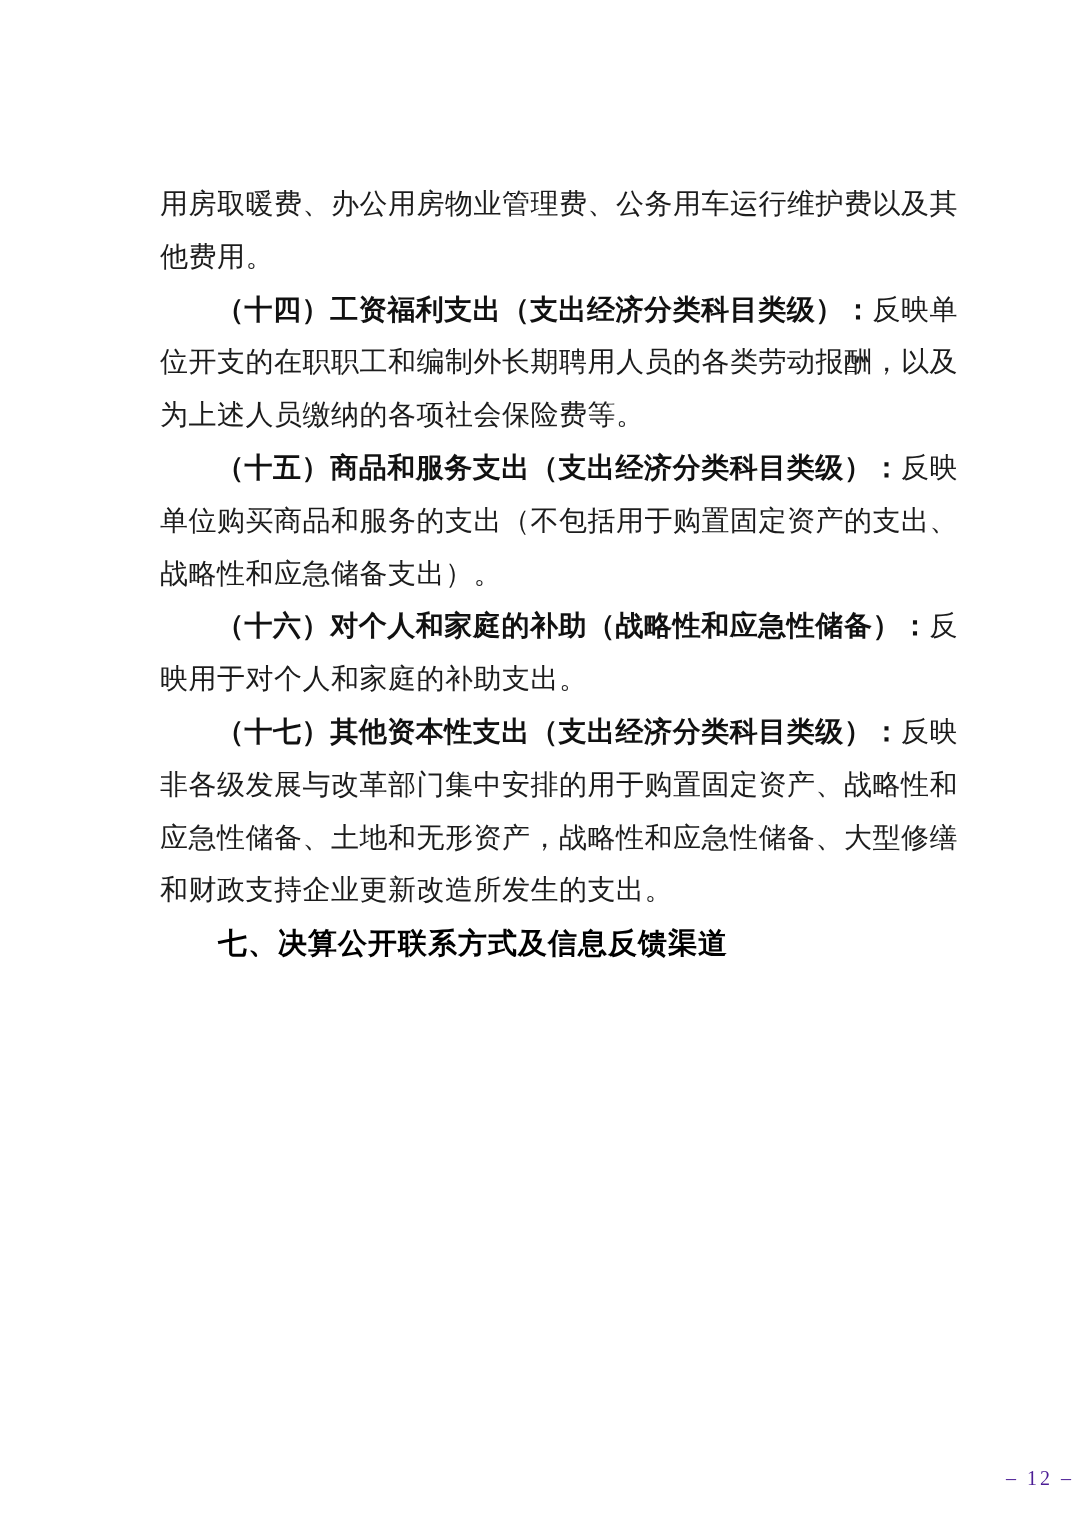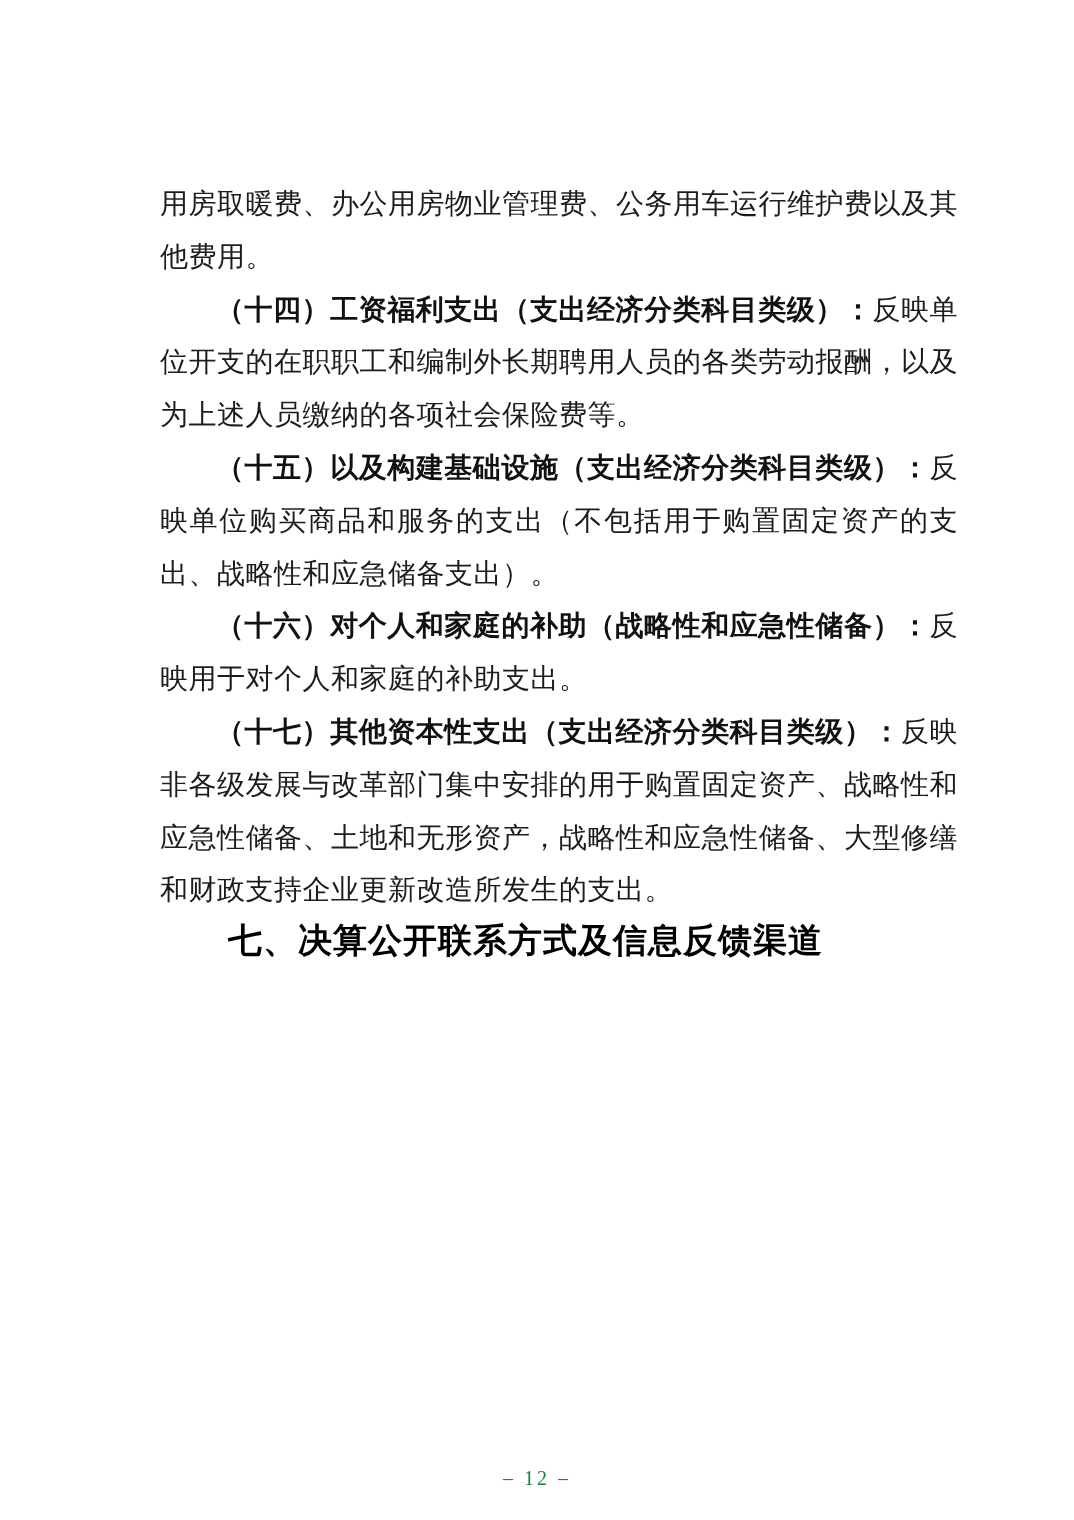--- a/index.html
+++ b/index.html
@@ -33,55 +33,55 @@
   .content p.flush {
     text-indent: 0;
   }
   .lead {
     font-weight: bold;
     color: #111111;
   }
   .section-heading {
     margin: 0;
     text-indent: 2em;
-    font-family: Liberation Mono, monospace;
+    font-family: Liberation Serif, serif;
     font-weight: bold;
     color: #000000;
-    font-size: 34px;
+    font-size: 29px;
     letter-spacing: 1px;
   }
   .contact-line {
     margin: 0;
     text-indent: 2em;
   }
   .footer {
     position: absolute;
     left: 0;
     right: 0;
     top: 1464px;
-    text-align: center;
+    text-align: right;
     font-size: 20px;
     line-height: 28px;
-    color: #15803d;
+    color: #4c1d95;
     letter-spacing: 3px;
     font-family: "Liberation Serif", "DejaVu Serif", serif;
   }
 </style>
 </head>
 <body>
 
 <div class="page">
 
   <div class="content">
 
     <p class="flush"><span>用房取暖费、办公用房物业管理费、公务用车运行维护费以及其他费用。</span></p>
 
     <p><span class="lead">（十四）工资福利支出（支出经济分类科目类级）：</span><span>反映单位开支的在职职工和编制外长期聘用人员的各类劳动报酬，以及为上述人员缴纳的各项社会保险费等。</span></p>
 
-    <p><span class="lead">（十五）以及构建基础设施（支出经济分类科目类级）：</span><span>反映单位购买商品和服务的支出（不包括用于购置固定资产的支出、战略性和应急储备支出）。</span></p>
+    <p><span class="lead">（十五）商品和服务支出（支出经济分类科目类级）：</span><span>反映单位购买商品和服务的支出（不包括用于购置固定资产的支出、战略性和应急储备支出）。</span></p>
 
     <p><span class="lead">（十六）对个人和家庭的补助（战略性和应急性储备）：</span><span>反映用于对个人和家庭的补助支出。</span></p>
 
     <p><span class="lead">（十七）其他资本性支出（支出经济分类科目类级）：</span><span>反映非各级发展与改革部门集中安排的用于购置固定资产、战略性和应急性储备、土地和无形资产，战略性和应急性储备、大型修缮和财政支持企业更新改造所发生的支出。</span></p>
 
     <p class="section-heading">七、决算公开联系方式及信息反馈渠道</p>
 
 
   </div>
 

